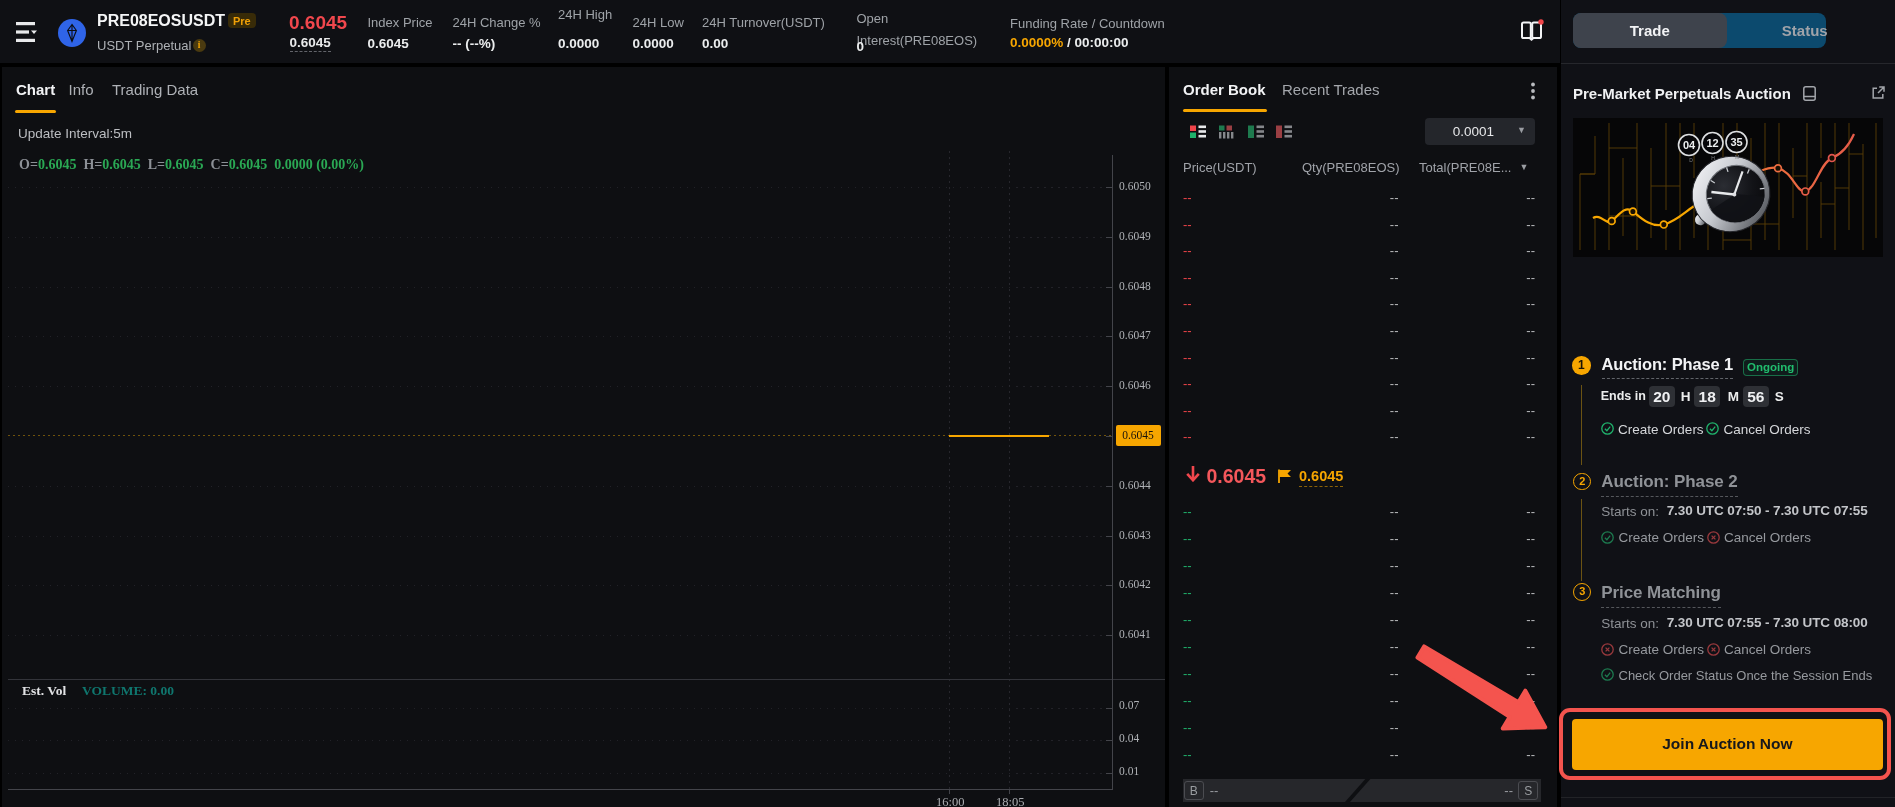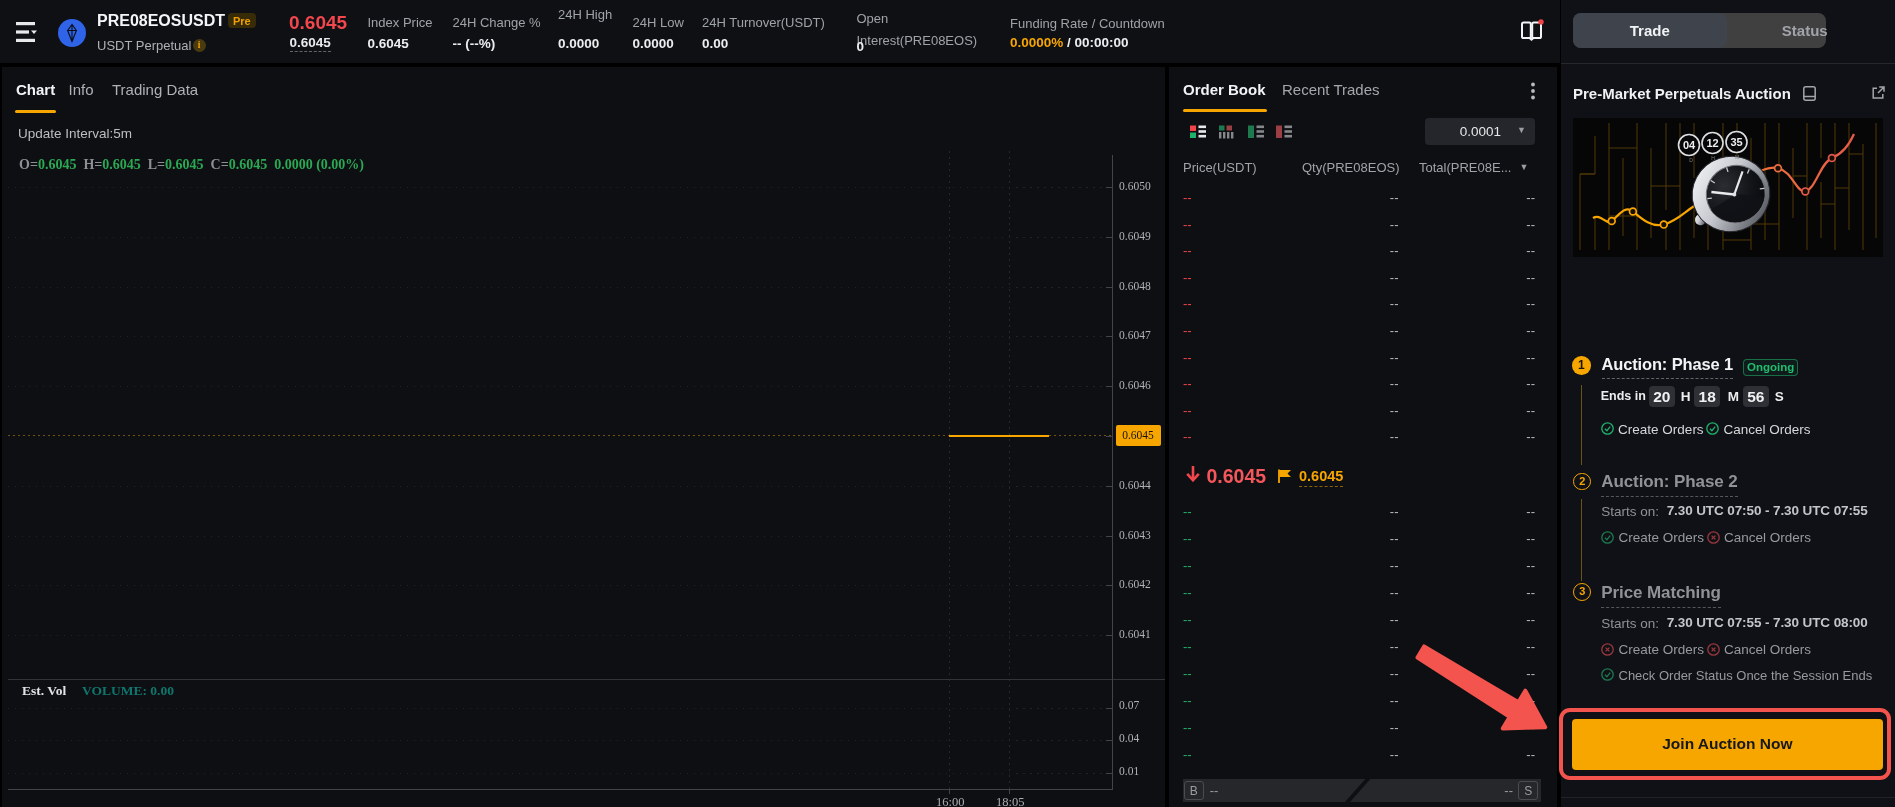--- a/index.html
+++ b/index.html
@@ -185,21 +185,21 @@
         <rect x="8.5" y="9.9" width="7.5" height="2.6" fill="#85878b"></rect>
     </svg>
     <svg class="abs" style="left:107.5px;top:58.7px;" width="16" height="14" viewBox="0 0 16 14">
       <rect x="0" y="0.5" width="6" height="12.5" fill="#9a3f43"></rect>
       <rect x="8.5" y="0.5" width="7.5" height="2.6" fill="#85878b"></rect>
         <rect x="8.5" y="5.2" width="7.5" height="2.6" fill="#85878b"></rect>
         <rect x="8.5" y="9.9" width="7.5" height="2.6" fill="#85878b"></rect>
     </svg>
 
     <div class="abs" style="left:256.5px;top:51.5px;width:110px;height:26.6px;background:#24262b;border-radius:4px;">
-      <span class="abs" style="right:34px;top:5.5px;font-size:13.5px;color:#e6e7e9;">0.0001</span>
+      <span class="abs" style="right:41px;top:5.5px;font-size:13.5px;color:#e6e7e9;">0.0001</span>
       <span class="abs" style="right:9px;top:6.5px;font-size:9px;color:#9a9da2;">▼</span>
     </div>
 
     <div class="abs" style="left:14.5px;top:93px;font-size:13px;color:#a0a3a9;">Price(USDT)</div>
     <div class="abs" style="left:0;top:93px;width:231px;text-align:right;font-size:13px;color:#a0a3a9;">Qty(PRE08EOS)</div>
     <div class="abs" style="left:0;top:93px;width:343px;text-align:right;font-size:13px;color:#a0a3a9;">Total(PRE08E...</div>
     <span class="abs" style="left:351px;top:95px;font-size:9px;color:#9a9da2;">▼</span>
     <div class="abs" style="left:0;top:123.5px;width:388.5px;height:16px;">
       <span class="abs" style="left:14.5px;color:#ef454a;font-size:13px;">--</span>
       <span class="abs" style="left:0;width:230px;text-align:right;color:#b9bbbd;font-size:13px;display:inline-block;">--</span>
@@ -317,21 +317,21 @@
       <div class="abs" style="left:0;top:0;width:100%;height:100%;background:#26272b;clip-path:polygon(52.4% 0, 100% 0, 100% 100%, 46.6% 100%);"></div>
       <div class="abs" style="left:1.1px;top:1.9px;width:19.8px;height:19.6px;border:1px solid #4b4c51;border-radius:3px;color:#9a9da1;font-size:12px;text-align:center;line-height:19px;">B</div>
       <span class="abs" style="left:27px;top:4px;font-size:13px;color:#9a9da2;">--</span>
       <span class="abs" style="left:0;top:4px;width:330.3px;text-align:right;font-size:13px;color:#9a9da2;display:inline-block;">--</span>
       <div class="abs" style="left:335.7px;top:1.9px;width:19.8px;height:19.6px;border:1px solid #4b4c51;border-radius:3px;color:#9a9da1;font-size:12px;text-align:center;line-height:19px;">S</div>
     </div>
   </div>
 
   <div class="abs" id="right" style="left:1560.5px;top:0;width:334.5px;height:807px;background:#101116;">
 
-    <div class="abs" style="left:12.1px;top:13.1px;width:253px;height:35.4px;background:#404040;border-radius:8px;">
+    <div class="abs" style="left:12.1px;top:13.1px;width:253px;height:35.4px;background:#0c4a6e;border-radius:8px;">
       <div class="abs" style="left:0;top:0;width:154.4px;height:35.4px;background:#3e434c;border-radius:8px;color:#f2f3f5;font-size:15px;font-weight:700;text-align:center;line-height:35px;">Trade</div>
       <div class="abs" style="left:154.4px;top:0;width:155.5px;height:35.4px;color:#a0a3a9;font-size:15px;font-weight:600;text-align:center;line-height:35px;">Status</div>
     </div>
     <div class="abs" style="left:0;top:62.8px;width:334.5px;height:1px;background:#26272c;"></div>
     <div class="abs" style="left:12.5px;top:85px;font-size:15px;font-weight:700;color:#f0f1f3;">Pre-Market Perpetuals Auction</div>
     <svg class="abs" style="left:242px;top:86px;" width="13" height="15" viewBox="0 0 13 15">
       <rect x="0.8" y="0.8" width="11.4" height="13.4" rx="2" fill="none" stroke="#a2a5aa" stroke-width="1.5"></rect>
       <line x1="0.8" y1="10.5" x2="12.2" y2="10.5" stroke="#a2a5aa" stroke-width="1.5"></line>
     </svg>
     <svg class="abs" style="left:310px;top:86px;" width="14" height="14" viewBox="0 0 14 14">

